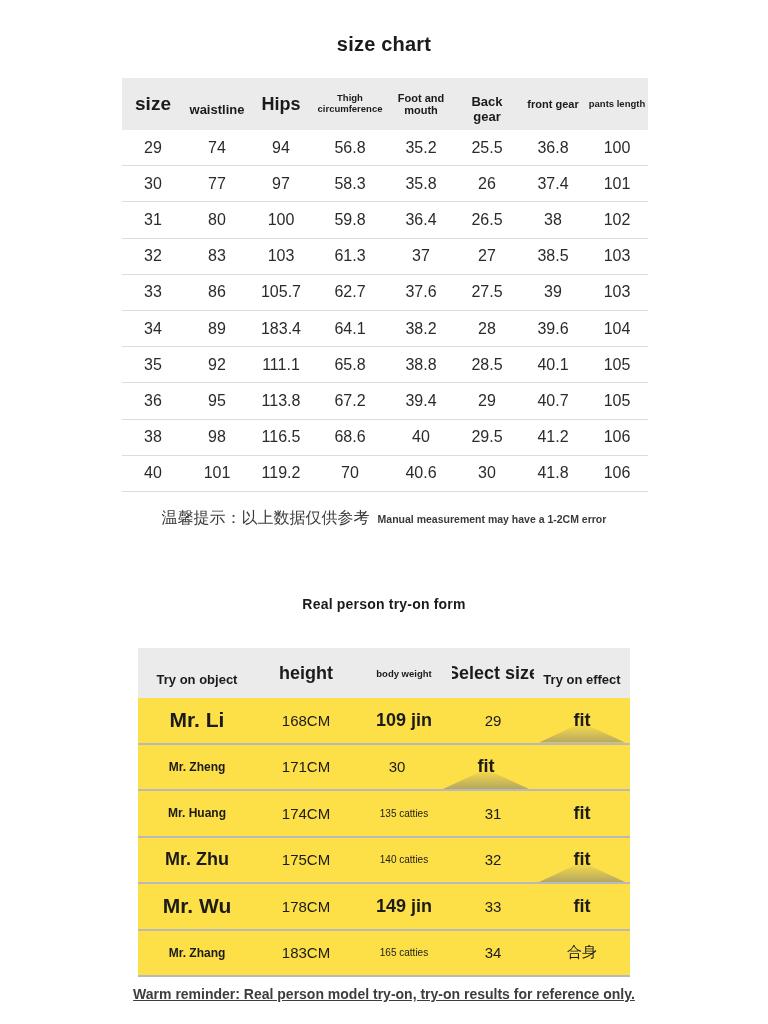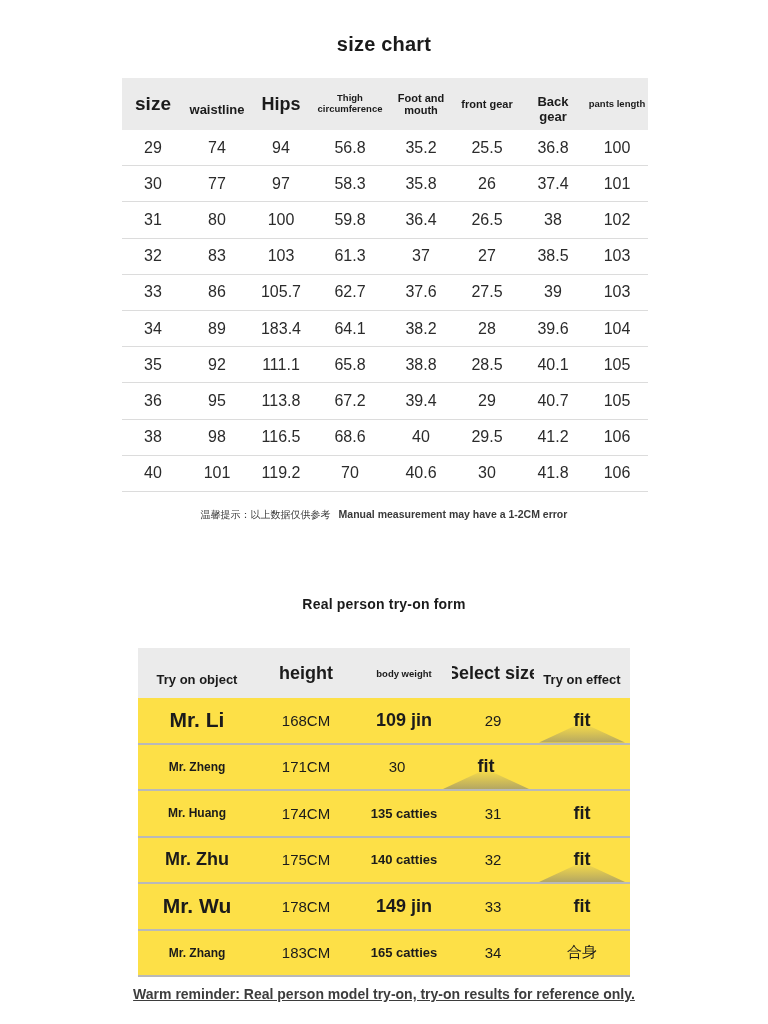--- a/index.html
+++ b/index.html
@@ -105,21 +105,21 @@
     position: absolute;
     left: 0;
     width: 768px;
     text-align: center;
     color: #3a3a3a;
   }
   #size-note {
     top: 508px;
     font-size: 11.5px;
   }
-  #size-note .note-cn { font-size: 10px; }
+  #size-note .note-cn { font-size: 16px; }
   #size-note .note-en { font-size: 10.5px; font-weight: bold; margin-left: 8px; }
   #tryon-note {
     top: 986px;
     font-size: 14px;
     font-weight: bold;
     color: #3d3d3d;
     text-decoration: underline;
   }
 
   
@@ -147,21 +147,21 @@
   .to-c1 { width: 100px; }
   .to-c2 { width: 96px; }
   .to-c3 { width: 82px; }
   .to-c4 { width: 96px; }
 
   
   .ts-xl { font-size: 21px; font-weight: bold; }
   .ts-lg { font-size: 18px; font-weight: bold; }
   .ts-md { font-size: 15px; }
   .ts-sm { font-size: 12px; font-weight: bold; }
-  .ts-xs { font-size: 13px; font-weight: bold; }
+  .ts-xs { font-size: 10px; font-weight: normal; }
 
   
   .effect-cell {
     position: relative;
   }
   .effect-cell .effect-shade {
     position: absolute;
     left: 50%;
     bottom: 0;
     transform: translateX(-50%);
@@ -181,22 +181,22 @@
 
 <div class="page-title" id="size-chart-title">size chart</div>
 
 <div class="table-wrap" id="size-chart">
   <div class="row head-row" id="sc-head">
       <div class="cell sc-c0 hs-xl">size</div>
       <div class="cell sc-c1 hs-md">waistline</div>
       <div class="cell sc-c2 hs-lg">Hips</div>
       <div class="cell sc-c3 hs-xs">Thigh circumference</div>
       <div class="cell sc-c4 hs-sm">Foot and mouth</div>
+      <div class="cell sc-c6 hs-md">Back gear</div>
       <div class="cell sc-c5 hs-sm">front gear</div>
-      <div class="cell sc-c6 hs-md">Back gear</div>
       <div class="cell sc-c7 hs-xs">pants length</div>
     </div>
   <div id="sc-body">
       <div class="row data-row">
         <div class="cell sc-c0">29</div>
         <div class="cell sc-c1">74</div>
         <div class="cell sc-c2">94</div>
         <div class="cell sc-c3">56.8</div>
         <div class="cell sc-c4">35.2</div>
         <div class="cell sc-c5">25.5</div>

